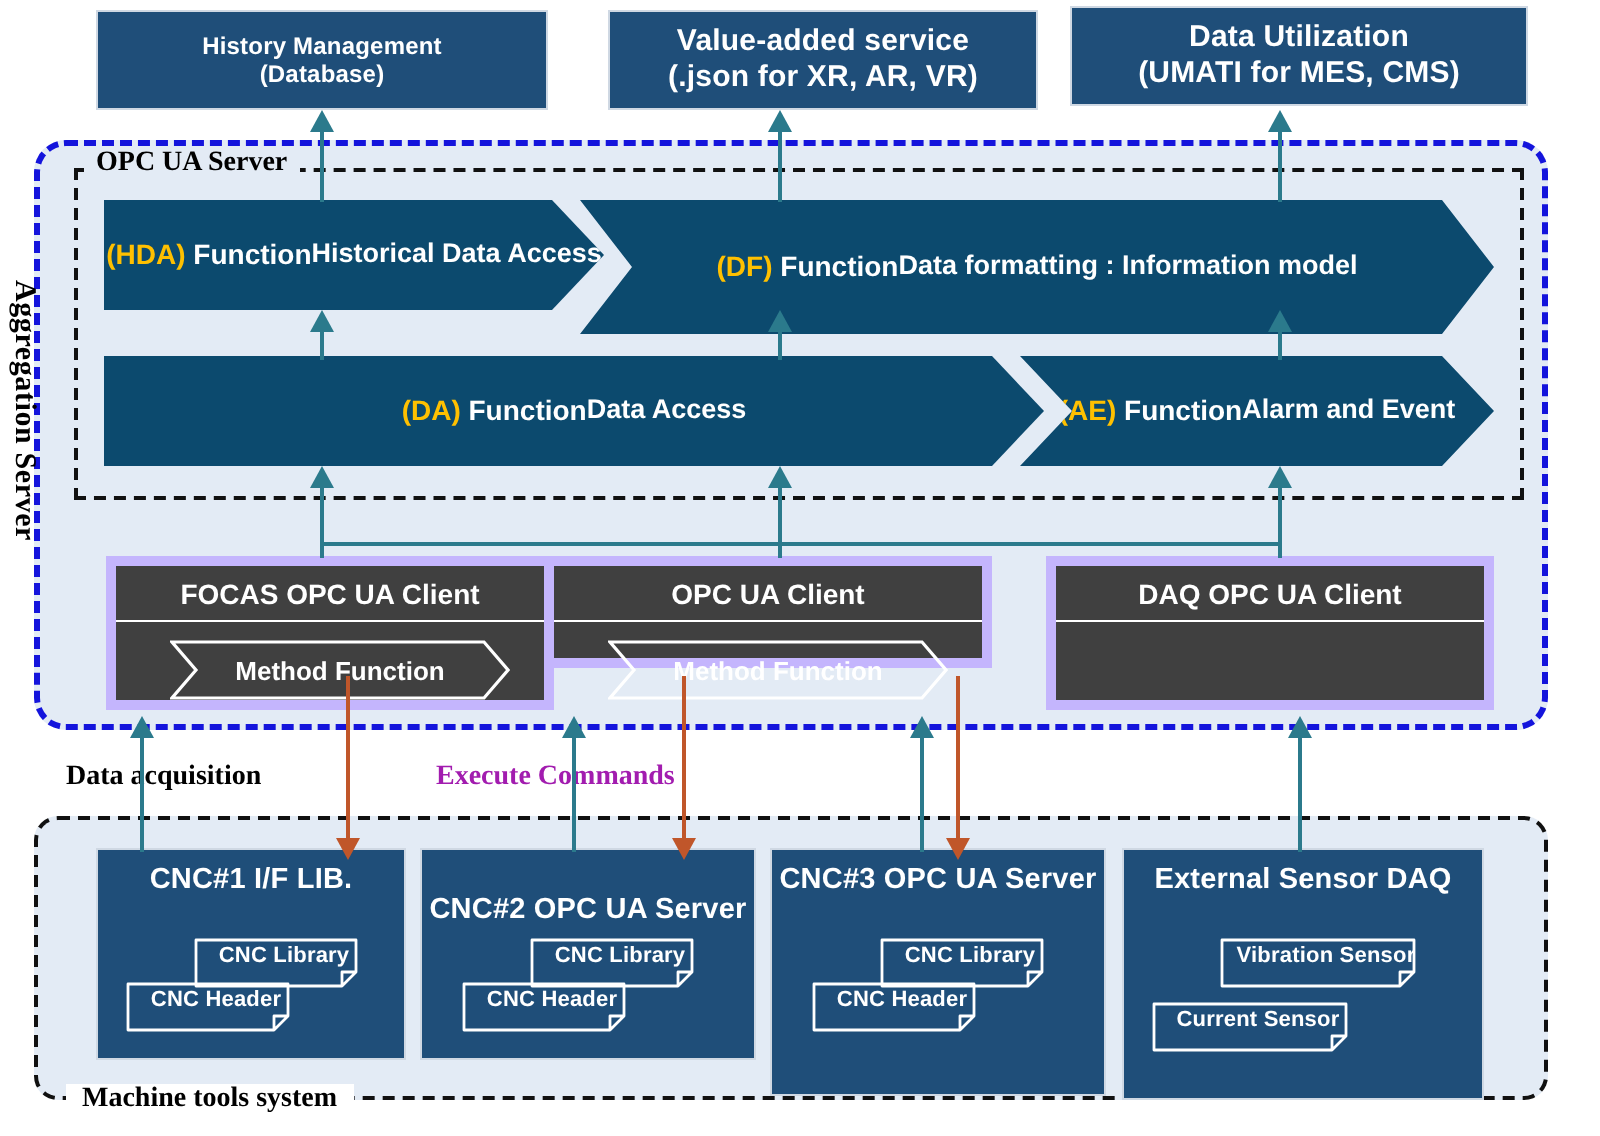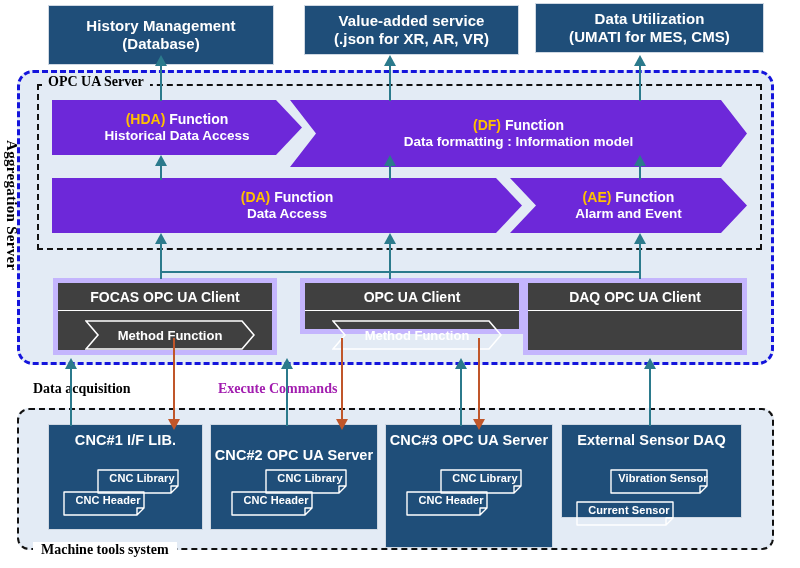--- a/index.html
+++ b/index.html
@@ -67,24 +67,24 @@
     color:#000;
     white-space:nowrap;
     transform-origin:0 0;
     transform:rotate(90deg);
     letter-spacing:.3px;
   }
 
   
   .chev{
     position:absolute;
-    background:#6d28d9;
+    background:#0c4a6e;
     color:#fff;
     display:flex;
-    flex-direction:column;
+    flex-direction:row;
     align-items:center;
     justify-content:center;
     text-align:center;
     line-height:1.22;
     box-sizing:border-box;
   }
   .chev .t1{font-size:14px;font-weight:700;white-space:nowrap;}
   .chev .t2{font-size:13.5px;font-weight:600;white-space:nowrap;}
   .code{color:#ffc000;font-weight:700;}
   .chev-both{clip-path:polygon(0 0, calc(100% - 26px) 0, 100% 50%, calc(100% - 26px) 100%, 0 100%, 26px 50%);}
@@ -126,21 +126,21 @@
   
   .arrow{position:absolute;}
   .arrow svg{display:block;overflow:visible;}
   .hbar{position:absolute;background:#2b7a8c;height:2px;}
 </style>
 </head>
 <body>
 
 <div id="canvas">
 
-  <div class="navy" style="left:48px;top:5px;width:226px;height:60px;font-size:15px;">
+  <div class="navy" style="left:48px;top:5px;width:226px;height:50px;font-size:12px;">
     <span class="l1">History Management</span>
     <span class="l2">(Database)</span>
   </div>
 
   <div class="navy" style="left:304px;top:5px;width:215px;height:50px;font-size:15px;">
     <span class="l1">Value-added service</span>
     <span class="l2">(.json for XR, AR, VR)</span>
   </div>
 
   <div class="navy" style="left:535px;top:3px;width:229px;height:50px;font-size:15px;">
@@ -180,21 +180,21 @@
     <div class="body">
       <div class="mfn" style="left:27px;top:9px;width:170px;height:30px;">
         <svg width="170" height="30" viewBox="0 0 170 30">
           <polygon points="1,1 157,1 169,15 157,29 1,29 13,15" fill="none" stroke="#ffffff" stroke-width="1.6"></polygon>
         </svg>
         <span>Method Function</span>
       </div>
     </div>
   </div>
 
-  <div class="client" style="left:300px;top:278px;width:224px;height:56px;">
+  <div class="client" style="left:272px;top:278px;width:224px;height:56px;">
     <div class="hdr">OPC UA Client</div>
     <div class="body">
       <div class="mfn" style="left:27px;top:9px;width:170px;height:30px;">
         <svg width="170" height="30" viewBox="0 0 170 30">
           <polygon points="1,1 157,1 169,15 157,29 1,29 13,15" fill="none" stroke="#ffffff" stroke-width="1.6"></polygon>
         </svg>
         <span>Method Function</span>
       </div>
     </div>
   </div>
@@ -251,21 +251,21 @@
       <span>CNC  Library</span>
     </div>
     <div class="filebox" style="left:20px;top:66px;width:90px;height:25px;">
       <svg width="90" height="25" viewBox="0 0 90 25">
           <path d="M1,1 H81 V17 L74,24 H1 Z M81,17 H74 V24" fill="none" stroke="#ffffff" stroke-width="1.4" stroke-linejoin="round"></path>
         </svg>
       <span>CNC Header</span>
     </div>
   </div>
 
-  <div class="navy" style="left:561px;top:424px;width:181px;height:94px;justify-content:flex-start;padding-top:7px;font-size:14.5px;">
+  <div class="navy" style="left:561px;top:424px;width:181px;height:126px;justify-content:flex-start;padding-top:7px;font-size:14.5px;">
     <span class="l1">External Sensor DAQ</span>
     <div class="filebox" style="left:48px;top:44px;width:106px;height:25px;">
       <svg width="106" height="25" viewBox="0 0 106 25">
           <path d="M1,1 H97 V17 L90,24 H1 Z M97,17 H90 V24" fill="none" stroke="#ffffff" stroke-width="1.4" stroke-linejoin="round"></path>
         </svg>
       <span>Vibration Sensor</span>
     </div>
     <div class="filebox" style="left:14px;top:76px;width:106px;height:25px;">
       <svg width="106" height="25" viewBox="0 0 106 25">
           <path d="M1,1 H97 V17 L90,24 H1 Z M97,17 H90 V24" fill="none" stroke="#ffffff" stroke-width="1.4" stroke-linejoin="round"></path>

